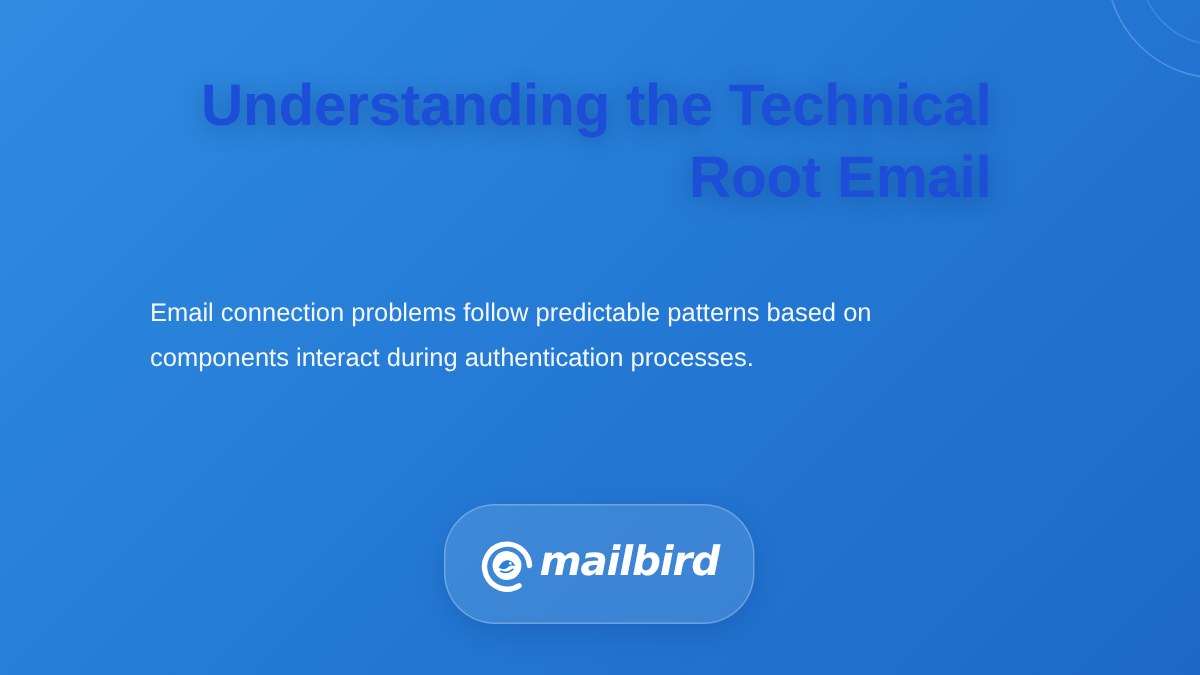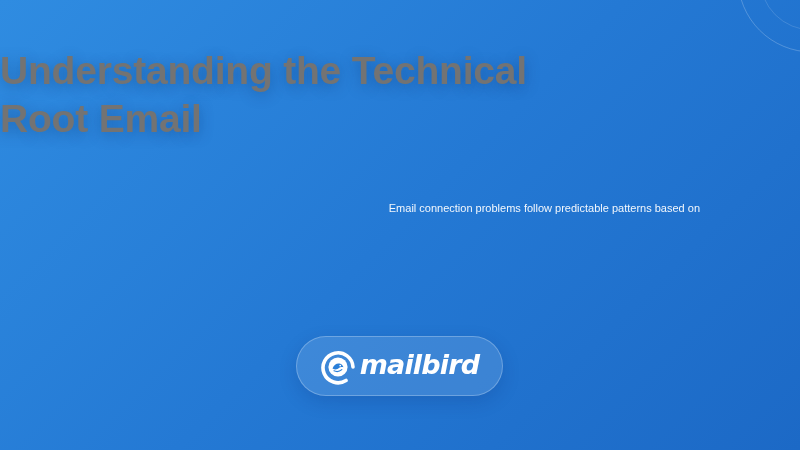--- a/index.html
+++ b/index.html
@@ -25,50 +25,50 @@
       position: absolute;
       left: 0; top: 0;
       width: 800px; height: 450px;
     }
     .title {
       position: absolute;
       left: 0;
       top: 47px;
       width: 661px;
       margin: 0;
-      text-align: left;
+      text-align: right;
       font-family: "Liberation Sans", "DejaVu Sans", sans-serif;
       font-weight: 700;
       font-size: 39px;
       line-height: 48px;
       letter-spacing: -0.2px;
-      color: #737373;
+      color: #1d4ed8;
       text-shadow: 0 3px 14px rgba(10, 40, 100, 0.35);
     }
     .title span { display: block; }
     .description {
       position: absolute;
       left: 100px;
       top: 194px;
       width: 600px;
       margin: 0;
-      text-align: right;
+      text-align: left;
       font-family: "Liberation Sans", "DejaVu Sans", sans-serif;
       font-weight: 400;
-      font-size: 11px;
+      font-size: 17px;
       line-height: 29.5px;
       color: rgba(255, 255, 255, 0.94);
     }
     .description span { display: block; white-space: nowrap; }
     .brand-pill {
       position: absolute;
       left: 296px;
       top: 336px;
       width: 207px;
-      height: 60px;
+      height: 80px;
       box-sizing: border-box;
       border-radius: 34px;
       background: rgba(255, 255, 255, 0.12);
       border: 1px solid rgba(255, 255, 255, 0.25);
       box-shadow: 0 6px 18px rgba(10, 40, 110, 0.18);
       display: flex;
       align-items: center;
       justify-content: center;
       gap: 4px;
       cursor: pointer;
@@ -99,20 +99,21 @@
 </svg>
 
 <div class="slide">
   <h1 class="title">
     <span>Understanding the Technical</span>
     <span>Root Email</span>
   </h1>
 
   <p class="description">
     <span>Email connection problems follow predictable patterns based on</span>
+    <span>components interact during authentication processes.</span>
   </p>
 
   <div class="brand-pill">
     <svg class="brand-icon" viewBox="0 0 36 36" xmlns="http://www.w3.org/2000/svg">
 
       <path d="M26 31.5 A15 15 0 1 1 33 18" fill="none" stroke="#ffffff" stroke-width="3.6" stroke-linecap="round"></path>
 
       <circle cx="18" cy="18" r="9.6" fill="#ffffff"></circle>
 
       <path d="M12.5 19.5 C14 15.5 17 14 19.5 14.6 C21.5 15 22.8 16.6 23.5 18.3 C21.8 17.6 20 17.9 18.6 19.2 C17.4 20.4 15.2 21 12.5 19.5 Z" fill="#2a7fd8"></path>

